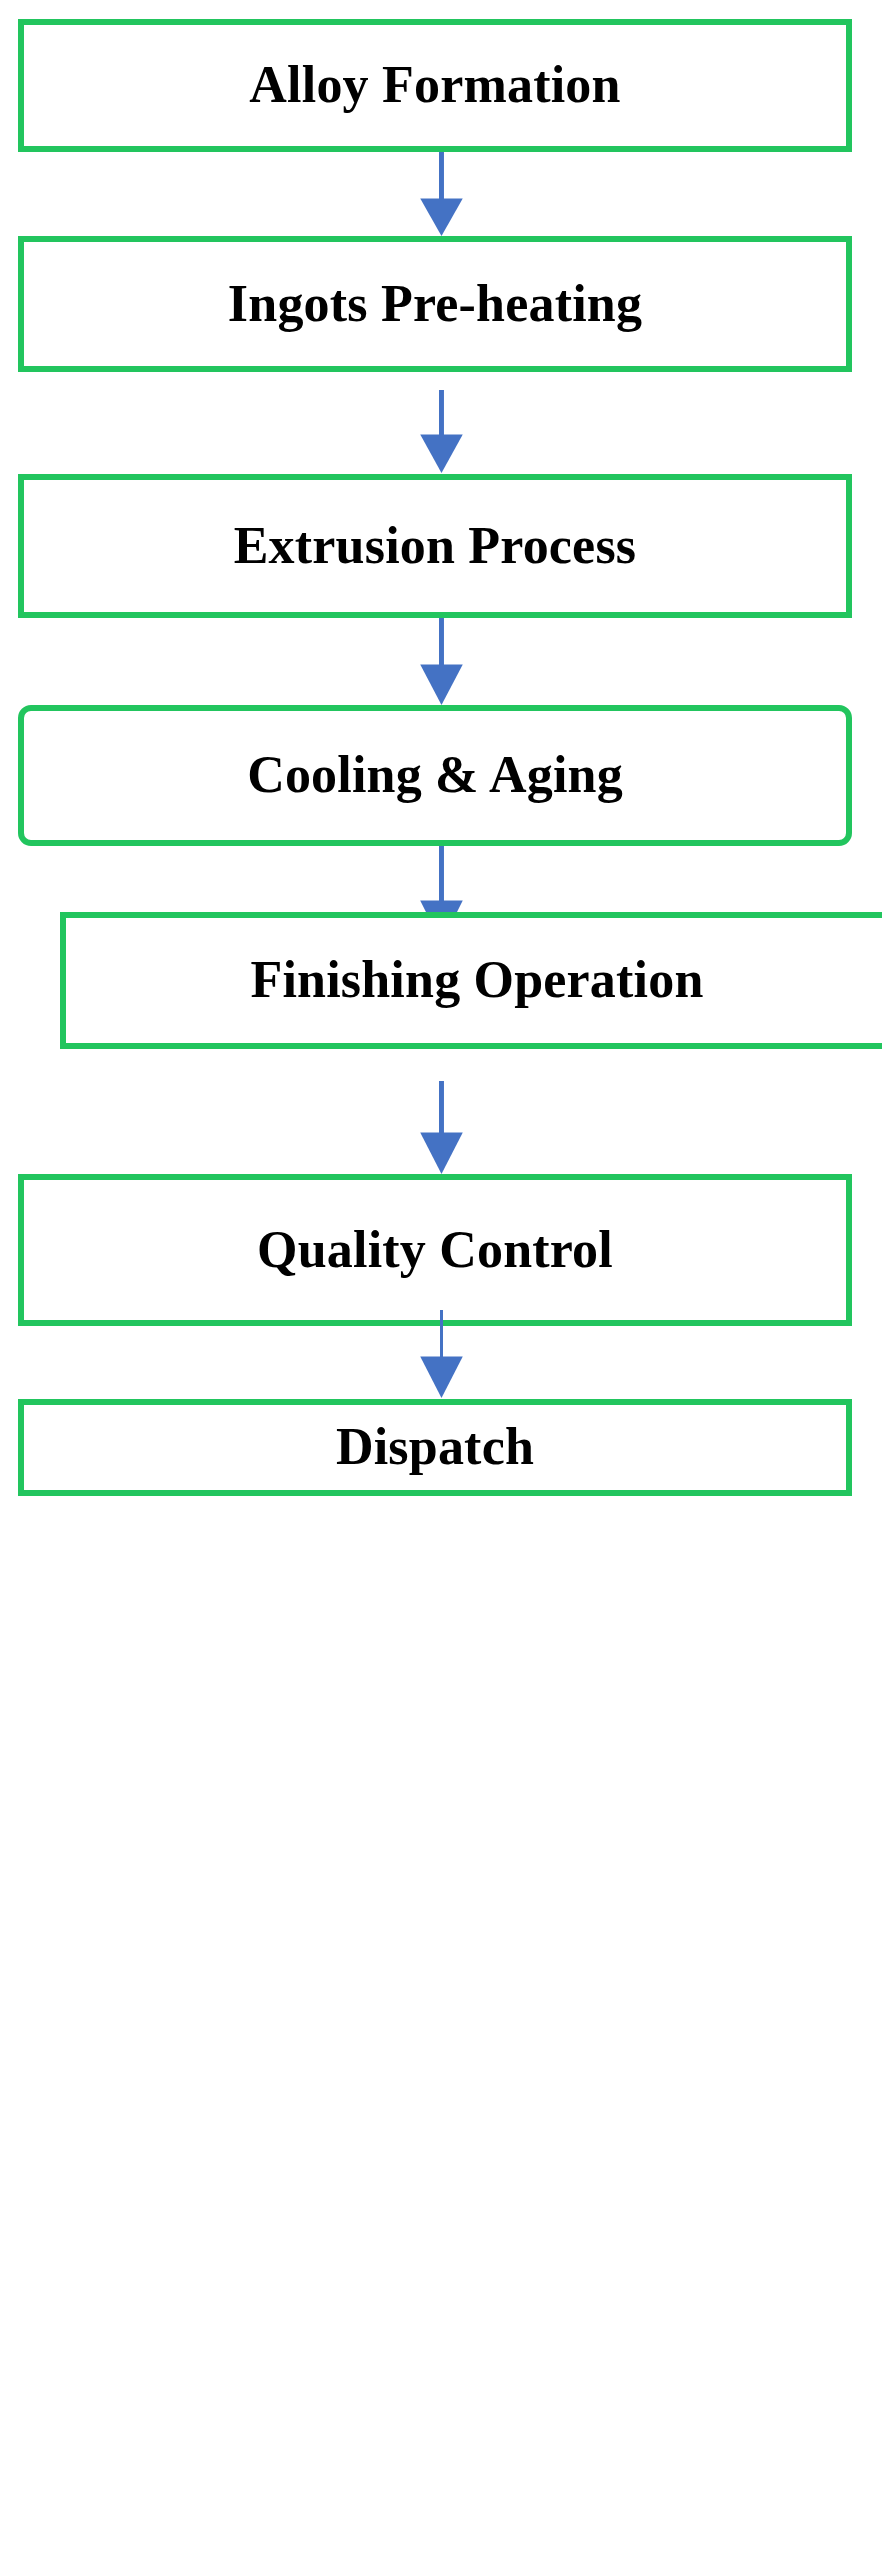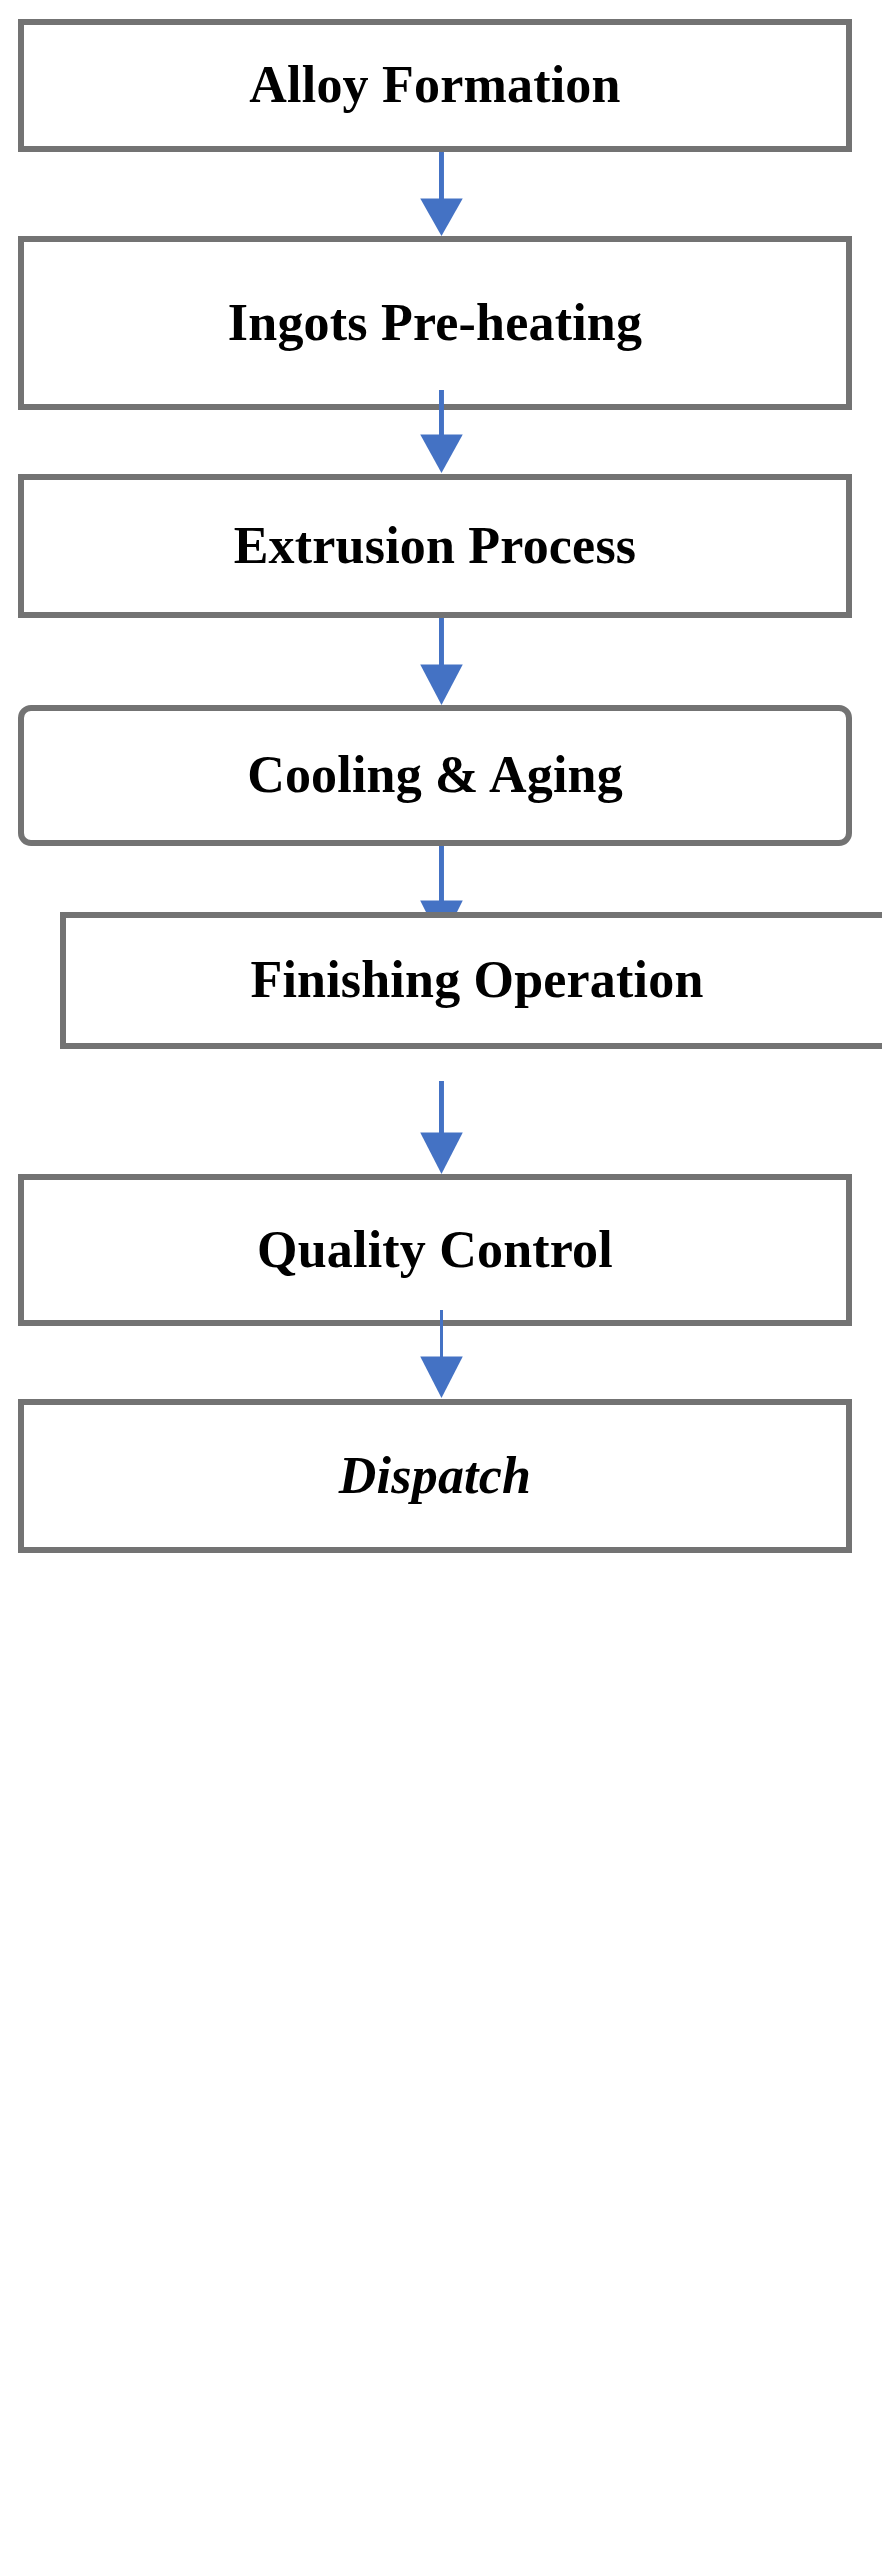--- a/index.html
+++ b/index.html
@@ -21,45 +21,45 @@
     background: #ffffff;
   }
 
   
   .node {
     position: absolute;
     left: 18px;
     width: 834px;
     box-sizing: border-box;
     background: #ffffff;
-    border: 6px solid #737373;
+    border: 6px solid #22c55e;
     display: flex;
     align-items: center;
     justify-content: center;
   }
   .node-label {
     font-family: "Liberation Serif", "DejaVu Serif", serif;
     font-weight: bold;
     font-size: 52px;
     line-height: 1.05;
     color: #000000;
     text-align: center;
     letter-spacing: 0.2px;
     white-space: nowrap;
     user-select: none;
   }
 
   
   .node-1 { top: 19px;   height: 133px; }
-  .node-2 { top: 236px;  height: 174px; }
+  .node-2 { top: 236px;  height: 136px; }
   .node-3 { top: 474px;  height: 144px; }
   .node-4 { top: 705px;  height: 141px; border-radius: 13px; }
   .node-5 { top: 912px;  height: 137px; margin-left: 42px; }
   .node-6 { top: 1174px; height: 152px; }
-  .node-7 { top: 1399px; height: 154px; font-style: italic; }
+  .node-7 { top: 1399px; height: 97px; }
 
   
   .connector {
     position: absolute;
     left: 0;
     width: 882px;
     pointer-events: none;
   }
   .connector svg { display: block; }
 </style>

